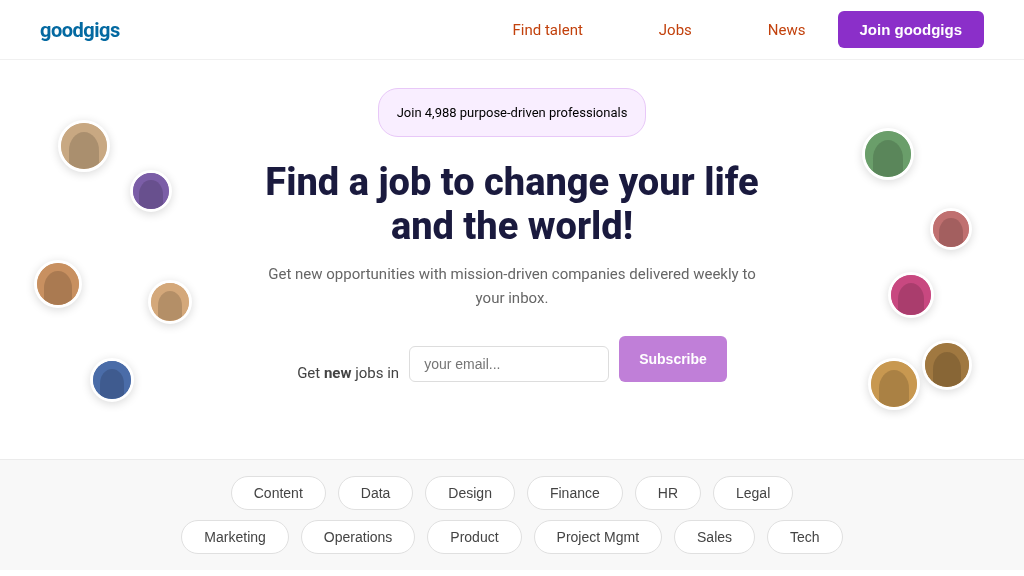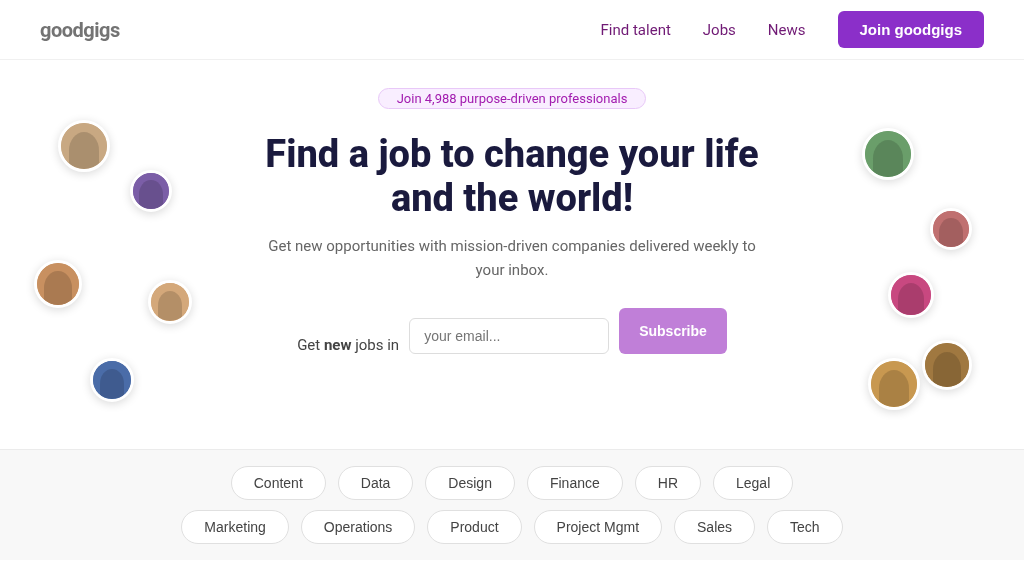--- a/index.html
+++ b/index.html
@@ -18,33 +18,34 @@
       align-items: center;
       justify-content: space-between;
       padding: 0 40px;
       height: 60px;
       background: #fff;
       border-bottom: 1px solid #f0f0f0;
     }
     .logo {
       font-size: 20px;
       font-weight: 700;
-      color: #737373;
+      color: #0369a1;
       letter-spacing: -0.5px;
     }
     nav {
       display: flex;
       align-items: center;
       gap: 32px;
     }
     .nav-link {
       font-size: 15px;
-      color: #701a75;
+      color: #c2410c;
       text-decoration: none;
       cursor: pointer;
+      margin-left: 44px;
     }
     .join-btn {
       background: #8b2fc9;
       color: #fff;
       border: none;
       border-radius: 6px;
       padding: 10px 22px;
       font-size: 15px;
       font-weight: 600;
       cursor: pointer;
@@ -59,23 +60,23 @@
       padding-top: 28px;
       height: calc(576px - 60px);
       background: #fff;
     }
 
     
     .badge {
       background: #f9eeff;
       border: 1px solid #e8c8f8;
       border-radius: 20px;
-      padding: 2px 18px;
+      padding: 16px 18px;
       font-size: 13px;
-      color: #a21caf;
+      color: #000000;
       margin-bottom: 24px;
     }
 
     
     .hero {
       text-align: center;
       max-width: 520px;
       margin-bottom: 16px;
     }
     .hero h1 {
@@ -124,21 +125,21 @@
       cursor: pointer;
     }
 
     
     .categories {
       background: #f8f8f8;
       border-top: 1px solid #ebebeb;
       width: 100%;
       padding: 16px 40px;
       position: absolute;
-      bottom: 16px;
+      bottom: 6px;
       left: 0;
     }
     .cat-row {
       display: flex;
       justify-content: center;
       gap: 12px;
       margin-bottom: 10px;
     }
     .cat-row:last-child { margin-bottom: 0; }
     .cat-tag {

